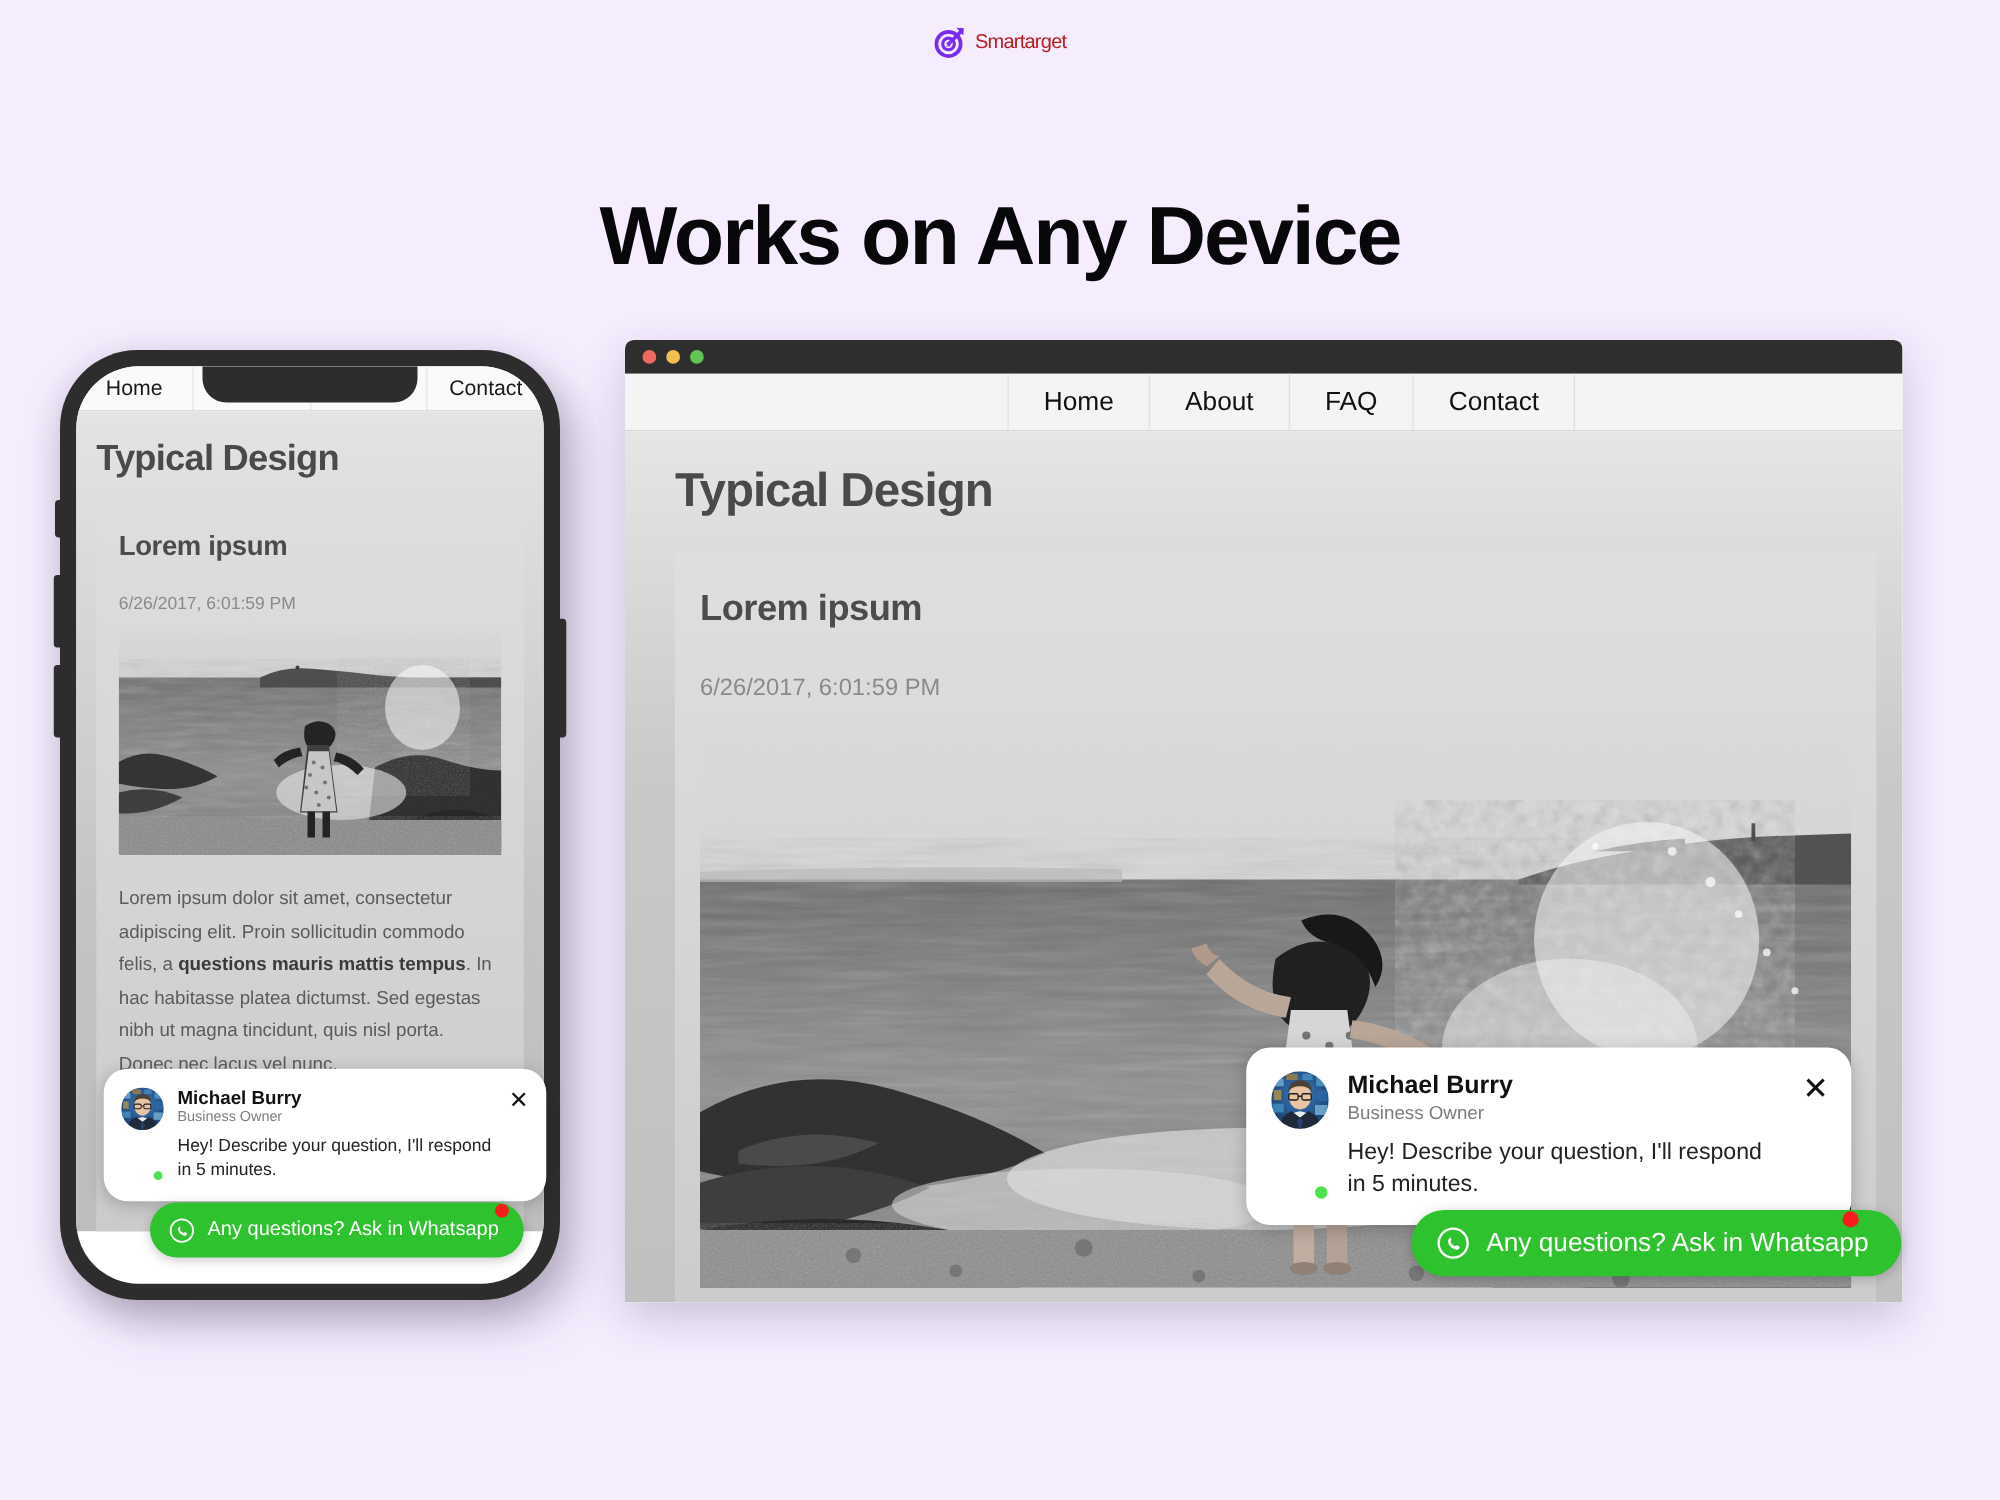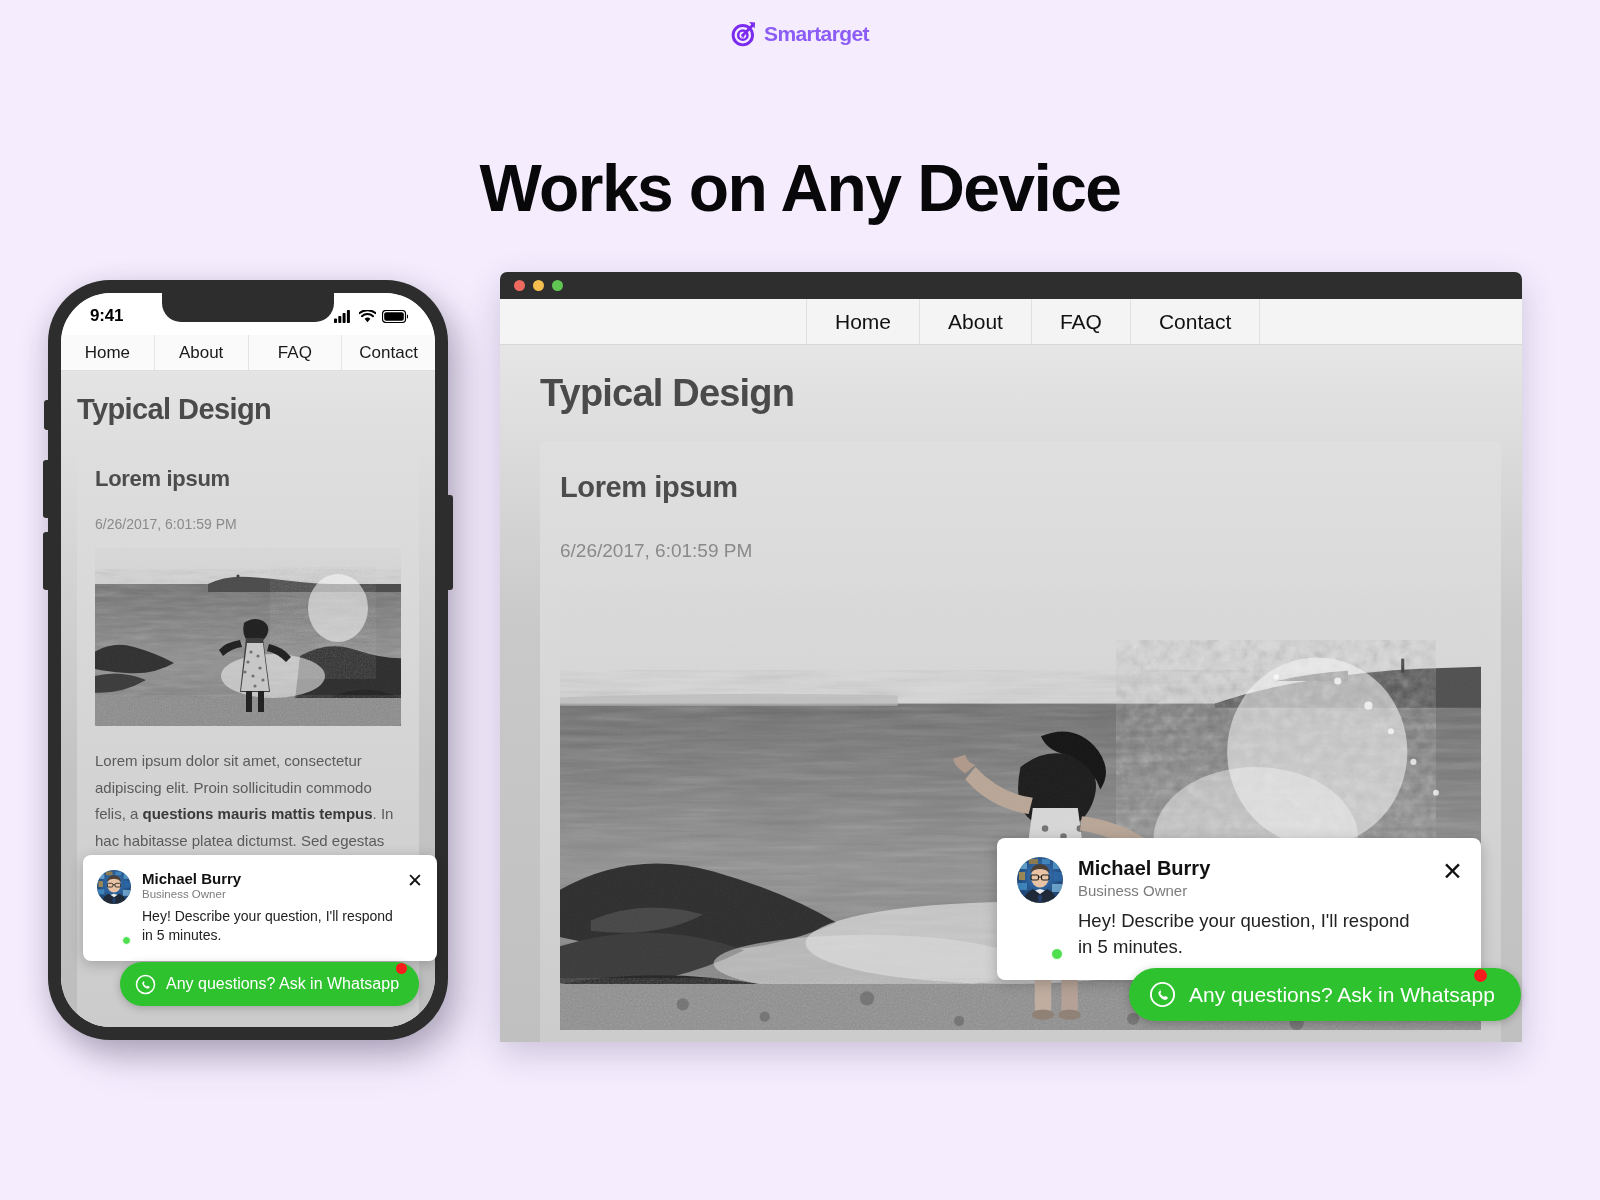--- a/index.html
+++ b/index.html
@@ -15,21 +15,21 @@
 
   
   .brand {
     position: absolute;
     top: 20px; left: 0; right: 0;
     display: flex; align-items: center; justify-content: center;
     gap: 6px;
   }
   .brand-logo { width: 27px; height: 27px; display: block; }
   .brand-name {
-    font-size: 21px; font-weight: bold; color: #8b5cf6;
+    font-size: 16px; font-weight: normal; color: #b91c1c;
     letter-spacing: -0.6px;
   }
 
   
   .headline {
     position: absolute;
     top: 150px; left: 0; right: 0;
     text-align: center;
     font-size: 66px;
     font-weight: bold;
@@ -190,21 +190,21 @@
     overflow: hidden;
   }
 
   
   .photo-svg { width: 100%; height: 100%; display: block; }
 
   
   .chat-pop {
     position: absolute;
     background: #fff;
-    border-radius: 8px;
+    border-radius: 19px;
     box-shadow: 0 3px 14px rgba(0,0,0,0.22);
     display: flex;
     z-index: 60;
   }
   .chat-pop-ph {
     left: 83px; top: 855px;
     width: 354px;
     padding: 15px 14px 15px 14px;
     gap: 11px;
   }
@@ -287,41 +287,20 @@
   <div class="phone-shadow"></div>
   <div class="phone">
     <div class="btn-mute"></div>
     <div class="btn-vol-up"></div>
     <div class="btn-vol-dn"></div>
     <div class="btn-power"></div>
 
     <div class="phone-screen">
       <div class="notch"></div>
 
-      <div class="status-bar">
-        <span class="status-time">9:41</span>
-        <span class="status-icons">
-          <svg width="19" height="13" viewBox="0 0 19 13">
-            <rect x="0" y="8.5" width="3" height="4.5" rx="0.8" fill="#000"></rect>
-            <rect x="4.3" y="6" width="3" height="7" rx="0.8" fill="#000"></rect>
-            <rect x="8.6" y="3" width="3" height="10" rx="0.8" fill="#000"></rect>
-            <rect x="12.9" y="0" width="3" height="13" rx="0.8" fill="#000"></rect>
-          </svg>
-          <svg width="17" height="13" viewBox="0 0 17 13">
-            <path d="M8.5 12.2 L5.6 8.7 a4.6 4.6 0 0 1 5.8 0 Z" fill="#000"></path>
-            <path d="M2.9 6.2 a8.4 8.4 0 0 1 11.2 0" fill="none" stroke="#000" stroke-width="2" stroke-linecap="round"></path>
-            <path d="M0.6 3.1 a12 12 0 0 1 15.8 0" fill="none" stroke="#000" stroke-width="2" stroke-linecap="round"></path>
-          </svg>
-          <svg width="26" height="13" viewBox="0 0 26 13">
-            <rect x="0.5" y="0.5" width="23" height="12" rx="3.3" fill="none" stroke="#000" stroke-width="1.2"></rect>
-            <rect x="2.2" y="2.2" width="19.6" height="8.6" rx="2.1" fill="#000"></rect>
-            <path d="M25 4.6 v3.8 a2 2 0 0 0 0-3.8Z" fill="#000"></path>
-          </svg>
-        </span>
-      </div>
 
       <nav class="ph-nav">
         <div class="ph-nav-item">Home</div>
         <div class="ph-nav-item">About</div>
         <div class="ph-nav-item">FAQ</div>
         <div class="ph-nav-item">Contact</div>
       </nav>
 
       <div class="ph-body">
         <div class="ph-title">Typical Design</div>

